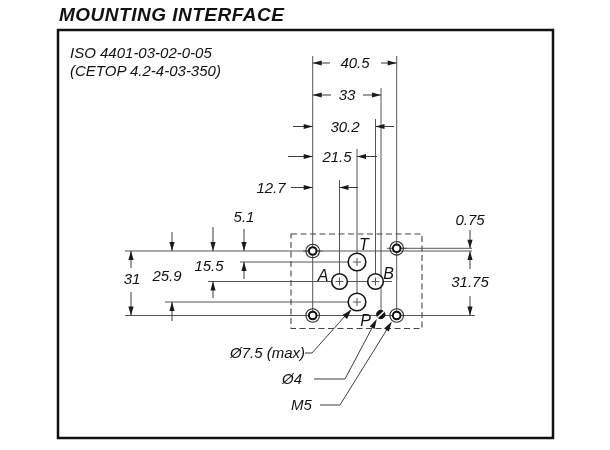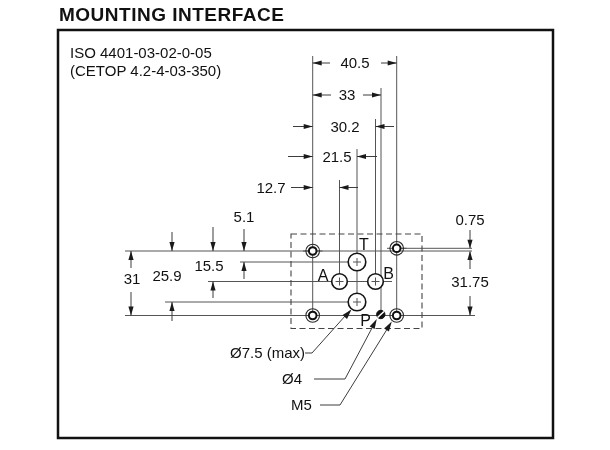--- a/index.html
+++ b/index.html
@@ -2,20 +2,21 @@
 <html><head>
 <meta charset="utf-8">
 <style>
   html,body{margin:0;padding:0;background:#ffffff;}
   .page{
     position:relative;
     width:610px;height:450px;
     background:#ffffff;
     font-family:"Liberation Sans", sans-serif;
     overflow:hidden;
+    font-style:italic;
   }
   svg text{
     font-family:"Liberation Sans", sans-serif;
     fill:#111;
   }
   .title-text{font-size:19px;font-weight:bold;letter-spacing:.5px;}
   .spec-text{font-size:15px;}
   .dim-text{font-size:15px;}
   .port-text{font-size:16px;}
   .callout-text{font-size:15px;}

